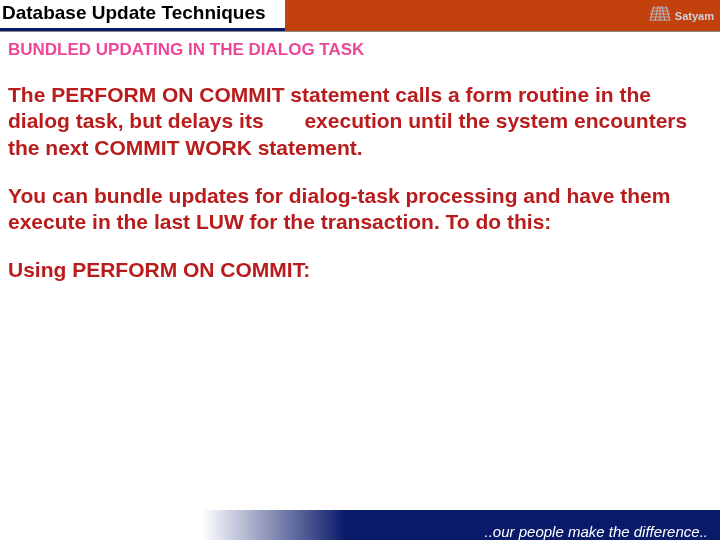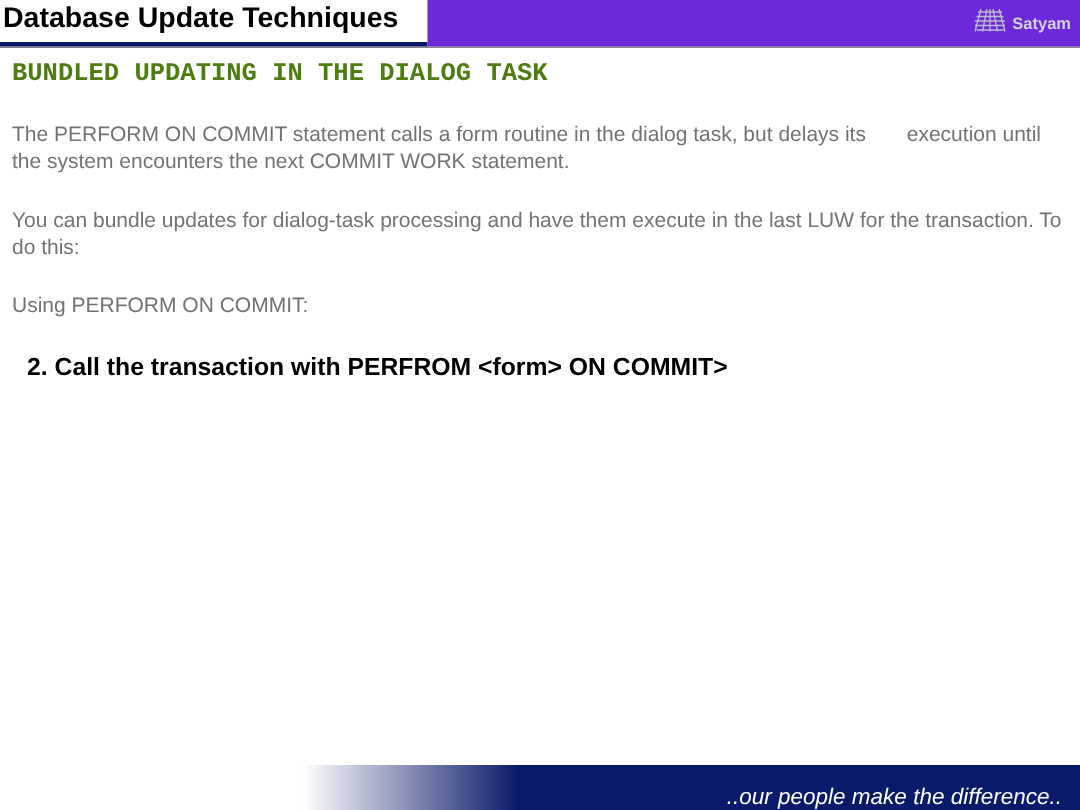--- a/index.html
+++ b/index.html
@@ -25,21 +25,21 @@
     border-bottom: 3px solid #0a1a6a;
   }
   .header-title {
     font-size: 19px;
     font-weight: bold;
     color: #000;
     padding-left: 2px;
   }
   .header-bar {
     flex: 1;
-    background: #6d28d9;
+    background: #c2410c;
     display: flex;
     align-items: center;
     justify-content: flex-end;
     padding-right: 6px;
     gap: 10px;
   }
   .logo-satyam {
     display: flex;
     align-items: center;
     gap: 4px;
@@ -56,28 +56,27 @@
     font-style: italic;
     font-size: 17px;
     letter-spacing: 0.5px;
   }
   .content {
     padding: 8px 8px 0 8px;
   }
   .subheading {
     font-size: 17px;
     font-weight: bold;
-    color: #4d7c0f;
+    color: #ec4899;
     margin-bottom: 22px;
-    font-family: Liberation Mono, monospace;
   }
   .para {
-    font-size: 14px;
-    font-weight: normal;
-    color: #737373;
+    font-size: 21px;
+    font-weight: bold;
+    color: #b91c1c;
     line-height: 1.25;
     margin-bottom: 22px;
   }
   .list-item {
     font-size: 16.5px;
     font-weight: bold;
     color: #000;
     line-height: 1.25;
     margin-bottom: 20px;
     padding-left: 10px;
@@ -128,18 +127,17 @@
       <span class="logo-satyam-text">Satyam</span>
     </div>
   </div>
 </div>
 
 <div class="content">
   <div class="subheading">BUNDLED UPDATING IN THE DIALOG TASK</div>
   <div class="para">The PERFORM ON COMMIT statement calls a form routine in the dialog task, but delays its &nbsp;&nbsp;&nbsp;&nbsp;&nbsp;&nbsp;execution until the system encounters the next COMMIT WORK statement.</div>
   <div class="para">You can bundle  updates for dialog-task processing and have  them execute in the last LUW for the transaction. To do this:</div>
   <div class="para">Using PERFORM ON COMMIT:</div>
-  <div class="list-item">2. Call the  transaction with PERFROM &lt;form&gt; ON COMMIT&gt;</div>
 </div>
 
 <div class="footer">
   <span class="footer-text">..our people make the difference..</span>
 </div>
 
 </body></html>

